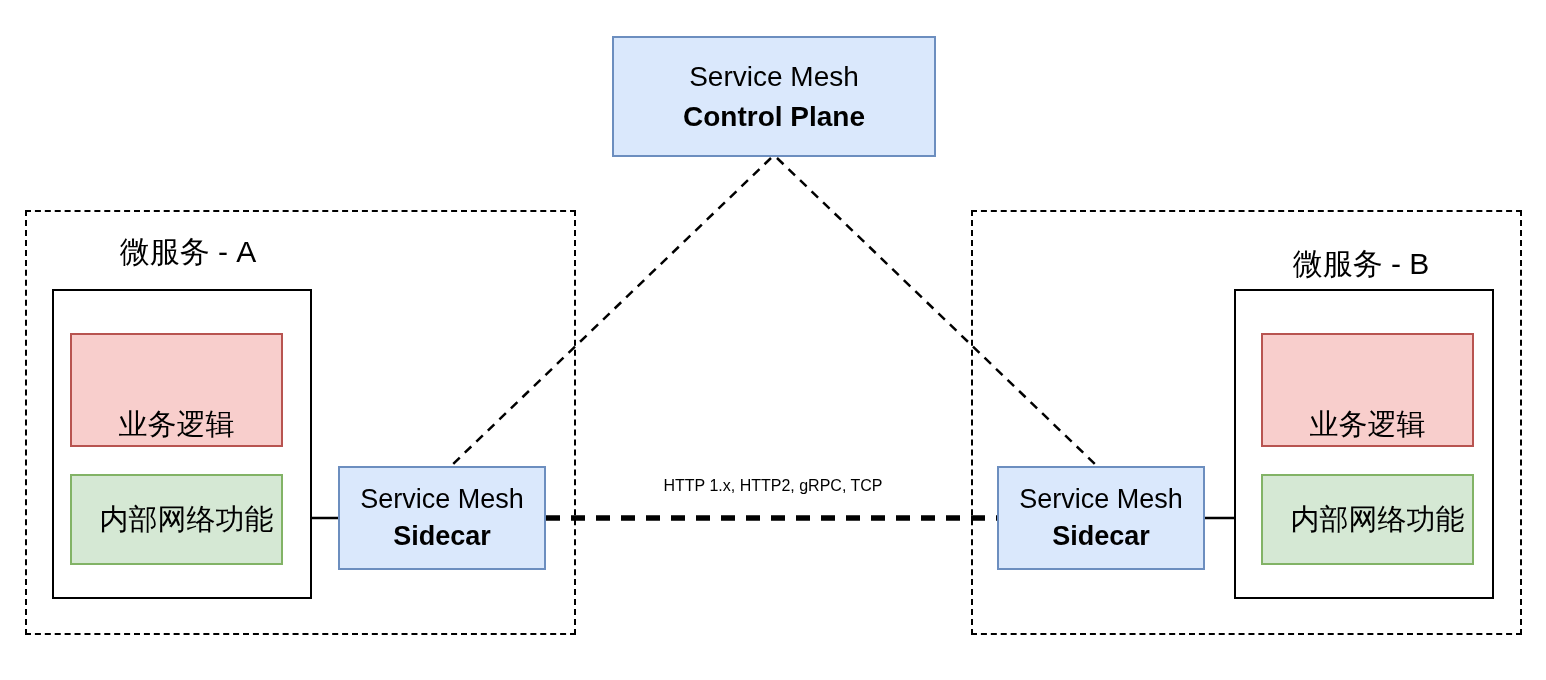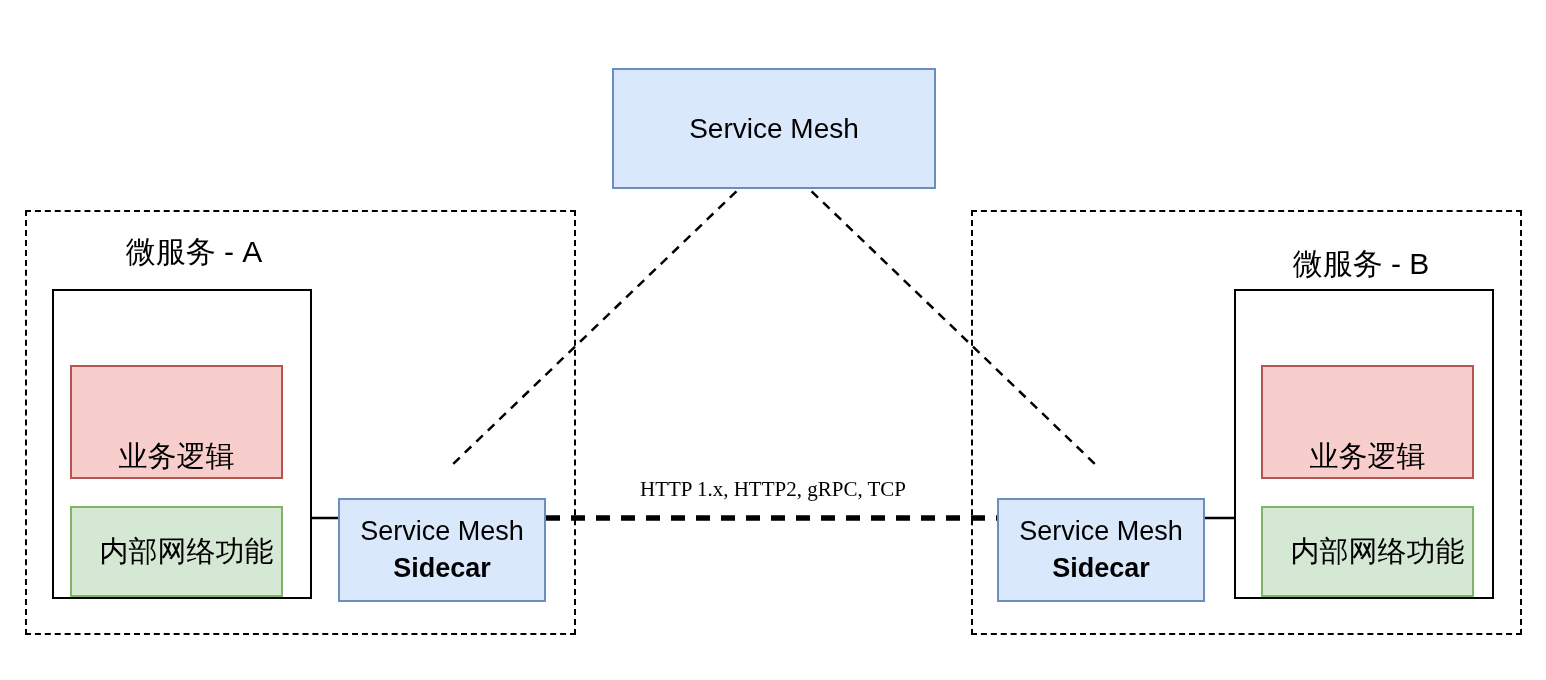--- a/index.html
+++ b/index.html
@@ -15,21 +15,21 @@
     position: relative;
     width: 1546px; height: 680px;
     background: #ffffff;
     overflow: hidden;
   }
   .abs { position: absolute; }
   svg.connectors {
     position: absolute; left: 0; top: 0; z-index: 1;
     pointer-events: none;
   }
-  .node { z-index: 2; display: flex; flex-direction: column; align-items: center; justify-content: center; text-align: center; margin-top: 32px; }
+  .node { z-index: 2; display: flex; flex-direction: column; align-items: center; justify-content: center; text-align: center; }
 
   
   .blue-box {
     background: var(--blue_fill);
     border: 2.5px solid var(--blue_border);
   }
   .blue-box .l1 { font-size: 28px; line-height: 40px; font-weight: 400; }
   .blue-box .l2 { font-size: 28px; line-height: 40px; font-weight: 700; }
   .sidecar .l1 { font-size: 27px; line-height: 37px; }
   .sidecar .l2 { font-size: 27px; line-height: 37px; }
@@ -63,24 +63,23 @@
   .green-box {
     background: var(--green_fill);
     border: 2.5px solid var(--green_border);
     padding-left: 20px;
   }
   .cn-label { font-size: 29px; }
 
   .proto-label {
     position: absolute;
     z-index: 2;
-    font-size: 21px;
+    font-size: 16px;
     text-align: center;
     white-space: nowrap;
-    font-family: Liberation Serif, serif;
   }
 </style>
 </head>
 <body>
 
 <div class="canvas">
 
   <svg class="connectors" width="1546" height="680" viewBox="0 0 1546 680">
 
     <line x1="771" y1="158" x2="451" y2="466" stroke="#000" stroke-width="2.5" stroke-dasharray="9 7"></line>
@@ -91,24 +90,25 @@
 
     <line x1="283" y1="518" x2="338" y2="518" stroke="#000" stroke-width="2.5"></line>
 
     <line x1="1205" y1="518" x2="1260" y2="518" stroke="#000" stroke-width="2.5"></line>
   </svg>
 
   <div class="proto-label" style="left:573px; top:477px; width:400px;">HTTP 1.x, HTTP2, gRPC, TCP</div>
 
   <div class="abs node blue-box" style="left:612px; top:36px; width:324px; height:121px;">
     <div class="l1">Service Mesh</div>
+    <div class="l2">Control Plane</div>
   </div>
 
   <div class="abs ms-container" style="left:25px; top:210px; width:551px; height:425px;"></div>
-  <div class="ms-title" style="left:34px; top:232px;">微服务 - A</div>
+  <div class="ms-title" style="left:28px; top:232px;">微服务 - A</div>
 
   <div class="abs app-box" style="left:52px; top:289px; width:260px; height:310px;"></div>
 
   <div class="abs node red-box" style="left:70px; top:333px; width:213px; height:114px;">
     <div class="cn-label">业务逻辑</div>
   </div>
 
   <div class="abs node green-box" style="left:70px; top:474px; width:213px; height:91px;">
     <div class="cn-label">内部网络功能</div>
   </div>

